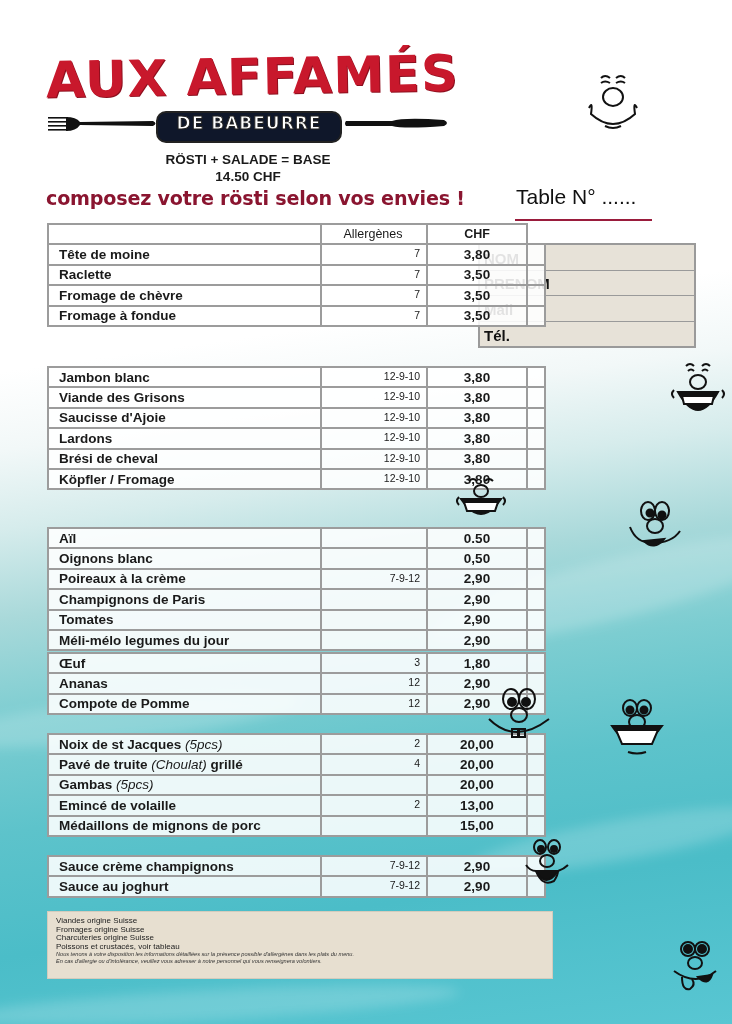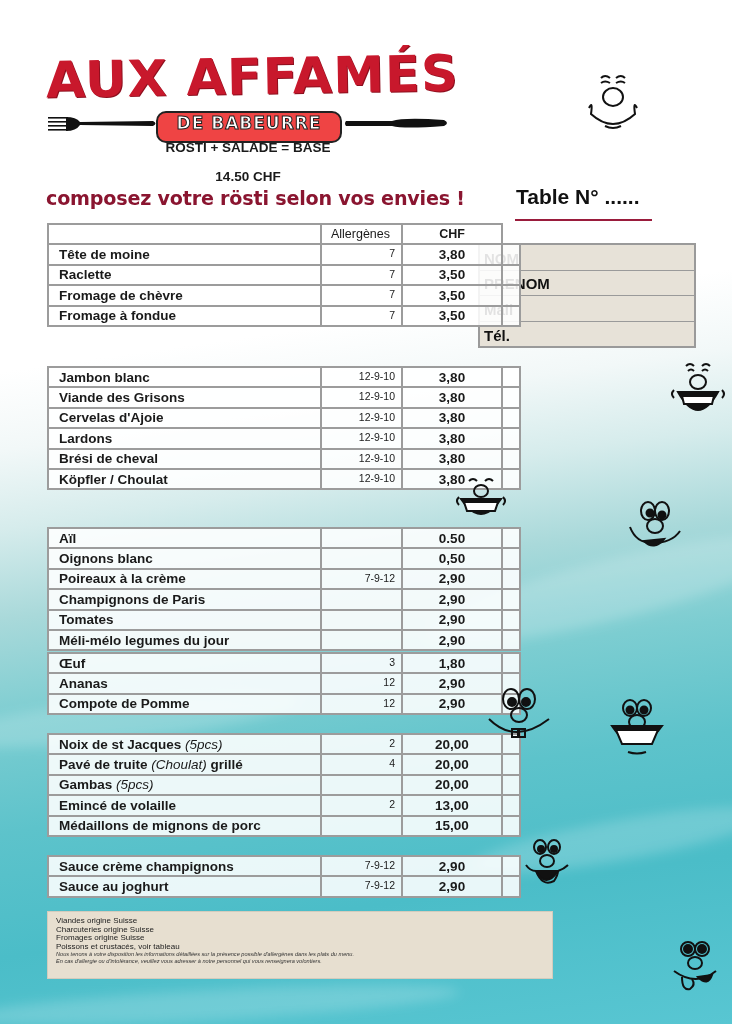--- a/index.html
+++ b/index.html
@@ -19,51 +19,51 @@
     font-family: "DejaVu Sans", sans-serif; font-weight: bold;
     font-size: 50px; letter-spacing: 1px; color: #c8182c;
     transform: scaleX(1.02) rotate(-1deg);
     text-shadow: 1px 1px 0 #8d0f1e;
   }
   .logo-sub-row { position: absolute; left: 48px; top: 111px; width: 400px; height: 26px; }
   .fork { position: absolute; left: 0; top: 4px; }
   .knife { position: absolute; right: 0; top: 4px; }
   .logo-sub {
     position: absolute; left: 108px; top: 0; width: 186px; height: 32px;
-    border: 2px solid #222; border-radius: 10px; background: #ef4444;
+    border: 2px solid #222; border-radius: 10px; background: #0f172a;
     text-align: center; font-family: "DejaVu Sans", sans-serif;
     font-weight: bold; font-size: 17px; line-height: 21px; color: #fff;
     -webkit-text-stroke: 1px #222; letter-spacing: 1px;
   }
-  .base-line { position: absolute; left: 148px; top: 140px; width: 200px; text-align: center; font-weight: bold; font-size: 13.5px; color: #1a1a1a; }
+  .base-line { position: absolute; left: 148px; top: 152px; width: 200px; text-align: center; font-weight: bold; font-size: 13.5px; color: #1a1a1a; }
   .base-price { position: absolute; left: 148px; top: 169px; width: 200px; text-align: center; font-weight: bold; font-size: 13.5px; color: #1a1a1a; }
   .slogan {
     position: absolute; left: 46px; top: 187px;
     font-family: "DejaVu Sans", sans-serif; font-weight: bold; font-size: 19.5px;
     color: #8a1530; letter-spacing: -0.2px; transform: scaleX(0.98); transform-origin: left;
   }
 
   
-  .table-no { position: absolute; left: 516px; top: 185px; font-weight: bold; font-size: 21px; color: #111; }
+  .table-no { position: absolute; left: 516px; top: 185px; font-weight: normal; font-size: 21px; color: #111; }
   .table-no-line { position: absolute; left: 515px; top: 219px; width: 137px; height: 2px; background: #9a1c3c; }
 
   
   .cust-box { position: absolute; left: 478px; top: 243px; width: 218px; height: 105px; border: 2px solid #9a9a9a; background: #e7e2d8; }
   .cust-row { height: 25.5px; border-bottom: 1.5px solid #9a9a9a; font-weight: bold; font-size: 15px; padding-left: 4px; color: #111; display: flex; align-items: flex-end; padding-bottom: 3px; }
   .cust-row:last-child { border-bottom: none; }
 
   
   .menu-table { position: absolute; left: 47px; border-collapse: collapse; }
   .menu-table td {
     border: 2px solid #9c9c9c; height: 20.4px; padding: 0 4px;
     background: rgba(255,255,255,0.88); color: #1a1a1a;
   }
   .c-name { width: 273px; font-weight: bold; font-size: 13.5px; padding-left: 10px !important; white-space: nowrap; }
   .c-name i { font-weight: normal; font-style: italic; }
-  .c-all { width: 81px; text-align: right; font-size: 10.5px; padding-right: 6px !important; vertical-align: top; padding-top: 2px !important; }
+  .c-all { width: 106px; text-align: right; font-size: 10.5px; padding-right: 6px !important; vertical-align: top; padding-top: 2px !important; }
   .c-chf { width: 100px; text-align: center; font-weight: bold; font-size: 13.5px; }
   .c-chk { width: 18px; }
   .head-row td { background: #fff; }
   .head-row .c-all { font-size: 12.5px; text-align: center; vertical-align: middle; padding-top: 0 !important; }
   .head-row .c-chf { font-size: 12.5px; }
 
   
   .note {
     position: absolute; left: 47px; top: 911px; width: 506px; height: 68px;
     background: #e7dfd0; border: 1px solid #d3ccbd; padding: 5px 8px;
@@ -161,39 +161,39 @@
         <td class="c-chf">3,80</td>
         <td class="c-chk"></td>
       </tr>
   <tr>
         <td class="c-name">Viande des Grisons</td>
         <td class="c-all">12-9-10</td>
         <td class="c-chf">3,80</td>
         <td class="c-chk"></td>
       </tr>
   <tr>
-        <td class="c-name">Cervelas d'Ajoie</td>
+        <td class="c-name">Saucisse d'Ajoie</td>
         <td class="c-all">12-9-10</td>
         <td class="c-chf">3,80</td>
         <td class="c-chk"></td>
       </tr>
   <tr>
         <td class="c-name">Lardons</td>
         <td class="c-all">12-9-10</td>
         <td class="c-chf">3,80</td>
         <td class="c-chk"></td>
       </tr>
   <tr>
         <td class="c-name">Brési de cheval</td>
         <td class="c-all">12-9-10</td>
         <td class="c-chf">3,80</td>
         <td class="c-chk"></td>
       </tr>
   <tr>
-        <td class="c-name">Köpfler / Choulat</td>
+        <td class="c-name">Köpfler / Fromage</td>
         <td class="c-all">12-9-10</td>
         <td class="c-chf">3,80</td>
         <td class="c-chk"></td>
       </tr>
 </tbody>
   </table>
 
 <table class="menu-table" style="top:527px;border-radius:24px;">
   <tbody>
       <tr>
@@ -305,22 +305,22 @@
         <td class="c-name">Sauce au joghurt</td>
         <td class="c-all">7-9-12</td>
         <td class="c-chf">2,90</td>
         <td class="c-chk"></td>
       </tr>
 </tbody>
   </table>
 
 <div class="note">
   <div class="note-line">Viandes origine Suisse</div>
+  <div class="note-line">Fromages origine Suisse</div>
   <div class="note-line">Charcuteries origine Suisse</div>
-  <div class="note-line">Fromages origine Suisse</div>
   <div class="note-line">Poissons et crustacés, voir tableau</div>
   <div class="note-italic">Nous tenons à votre disposition les informations détaillées sur la présence possible d'allergènes dans les plats du menu.</div>
   <div class="note-italic">En cas d'allergie ou d'intolérance, veuillez vous adresser à notre personnel qui vous renseignera volontiers.</div>
 </div>
 
 <svg class="face" style="left:585px;top:70px;" width="56" height="68" viewBox="0 0 56 68" fill="none" stroke="#111" stroke-width="2">
   <path d="M16 8 Q20 4 25 8"></path>
     <path d="M31 8 Q36 4 40 8"></path>
   <path d="M16 13 Q20 10 25 13"></path>
     <path d="M31 13 Q36 10 40 13"></path>

